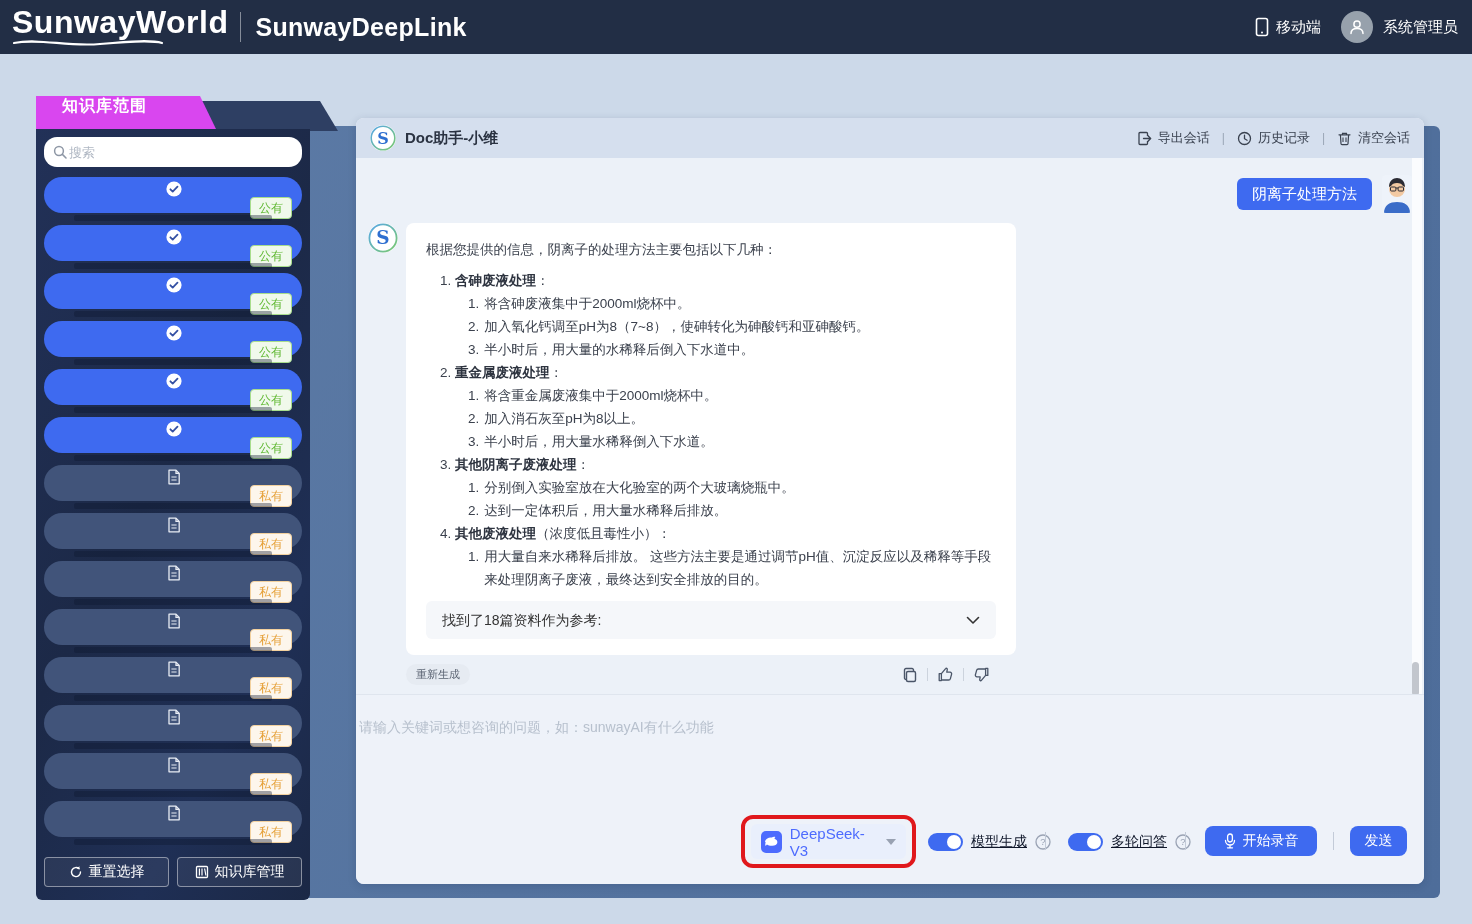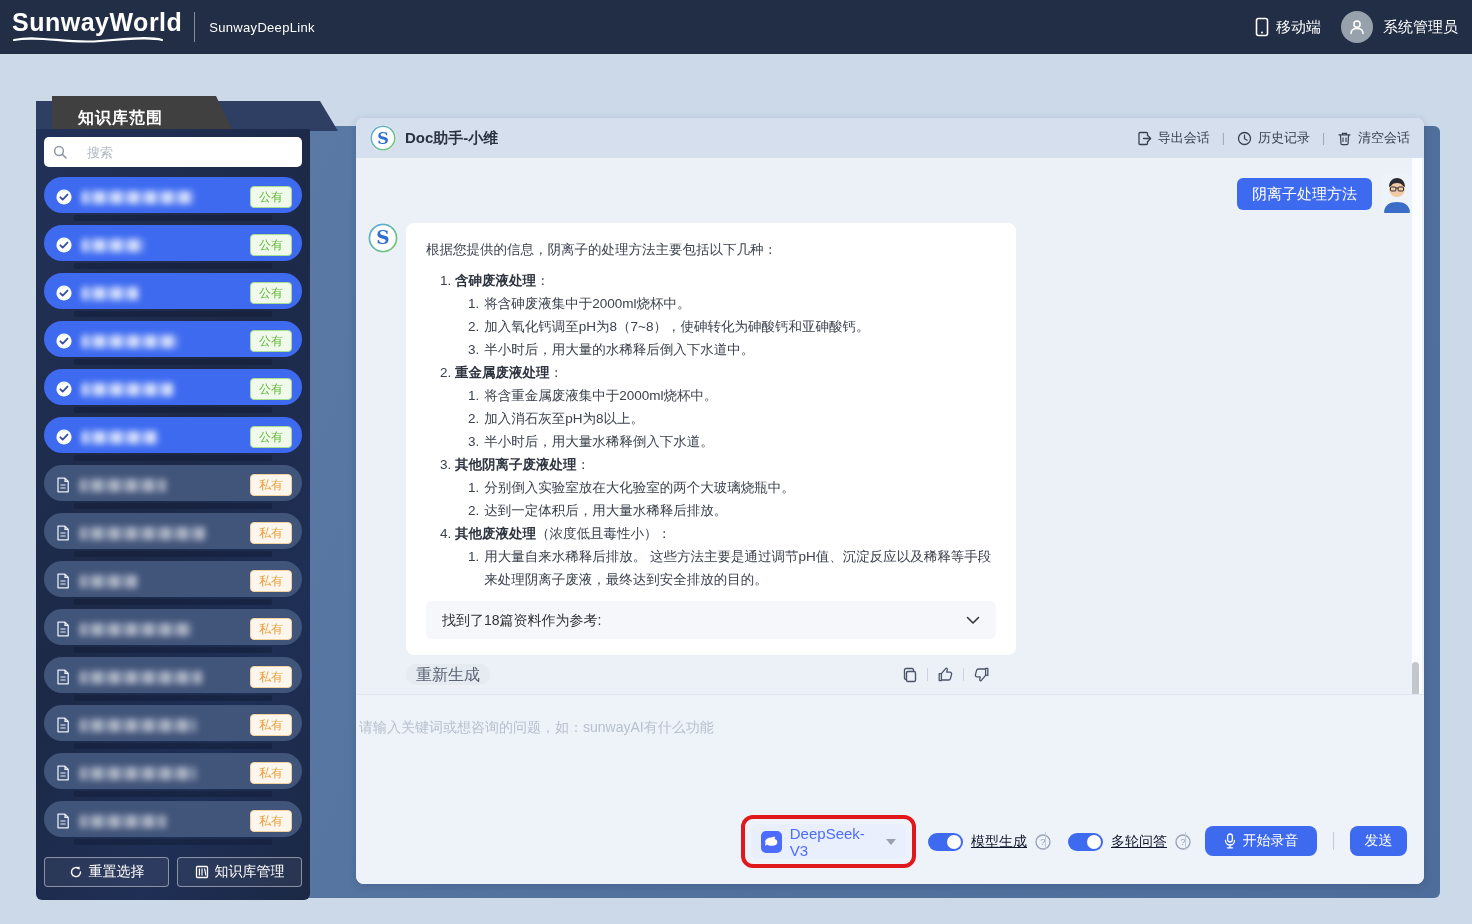--- a/index.html
+++ b/index.html
@@ -3,43 +3,43 @@
 <meta charset="utf-8">
 <style>
   * { margin:0; padding:0; box-sizing:border-box; }
   html,body { width:1472px; height:924px; }
   body { font-family:"Liberation Sans","DejaVu Sans",sans-serif; background:#ccd9e9; overflow:hidden; }
   #app { position:relative; width:1472px; height:924px; background:#ccd9e9; }
 
   
   .navbar { position:absolute; left:0; top:0; width:1472px; height:54px; background:#222e45; display:flex; align-items:center; color:#fff; }
   .logo-wrap { margin-left:12px; display:flex; flex-direction:column; line-height:1; }
-  .logo-text { font-size:25px; font-weight:bold; letter-spacing:.5px; }
+  .logo-text { font-size:32px; font-weight:bold; letter-spacing:.5px; }
   .logo-wave { margin-top:1px; }
   .nav-divider { width:1px; height:30px; background:rgba(255,255,255,.45); margin:0 14px 0 12px; }
-  .product-name { font-size:13px; font-weight:normal; letter-spacing:.3px; }
+  .product-name { font-size:25px; font-weight:bold; letter-spacing:.3px; }
   .nav-right { margin-left:auto; display:flex; align-items:center; margin-right:14px; gap:10px;justify-content:space-between; }
   .nav-mobile { display:flex; align-items:center; gap:7px; font-size:15px; cursor:pointer; }
   .nav-avatar { width:32px; height:32px; border-radius:50%; background:#97a1ac; display:flex; align-items:center; justify-content:center; margin-left:10px; }
   .nav-admin { font-size:15px; }
 
   
   .slate { position:absolute; left:36px; top:126px; width:1404px; height:772px; border-radius:0 6px 6px 6px;
     background:linear-gradient(112deg,#five) ; background:linear-gradient(112deg,#5e7ca7 0%,#54739f 45%,#4e6d9a 100%); }
 
   
   .kb-tab2 { position:absolute; left:36px; top:101px; width:302px; height:30px; background:#2e3f63; clip-path:polygon(0 0,calc(100% - 18px) 0,100% 100%,0 100%); }
-  .kb-tab { position:absolute; left:52px; top:96px; width:180px; height:33px; background:#404040; clip-path:polygon(0 0,calc(100% - 16px) 0,100% 100%,0 100%); display:flex; align-items:flex-end; }
+  .kb-tab { position:absolute; left:36px; top:96px; width:180px; height:33px; background:#d946ef; clip-path:polygon(0 0,calc(100% - 16px) 0,100% 100%,0 100%); display:flex; align-items:flex-start; }
   .kb-tab span { color:#fff; font-size:16px; font-weight:bold; margin-left:26px; letter-spacing:1px; }
   .sidebar { position:absolute; left:36px; top:129px; width:274px; height:771px; background:linear-gradient(118deg,#223158 0%,#1c2947 45%,#1f2f55 75%,#1b2845 100%); border-radius:0 0 6px 6px; }
-  .kb-search { position:absolute; left:8px; top:8px; width:258px; height:30px; background:#fff; border-radius:5px; display:flex; align-items:center; padding:0 9px; gap:20px; }
+  .kb-search { position:absolute; left:8px; top:8px; width:258px; height:30px; background:#fff; border-radius:13px; display:flex; align-items:center; padding:0 9px; gap:2px; }
   .kb-search input { border:none; outline:none; flex:1; font-size:13px; color:#333; background:transparent; }
   .kb-search input::placeholder { color:#aeb6c2; }
   .kb-list { position:absolute; left:8px; top:48px; width:258px; }
-  .kb-item { position:relative; height:36px; border-radius:18px; margin-bottom:12px; display:flex; align-items:center; padding:4px 10px 0 12px; cursor:pointer; }
+  .kb-item { position:relative; height:36px; border-radius:18px; margin-bottom:12px; display:flex; align-items:center; padding:4px 10px 0 12px; cursor:pointer;flex-direction:column; }
   .kb-item::after { content:""; position:absolute; left:30px; right:30px; bottom:-8px; height:6px; background:rgba(12,23,48,.38); border-radius:2px; }
   .kb-item.public { background:#3e6af0; }
   .kb-item.private { background:#41547a; }
   .kb-item .blur { height:13px; border-radius:2px; margin-left:10px;
     background:repeating-linear-gradient(90deg,rgba(255,255,255,.95) 0 5px,rgba(255,255,255,.35) 5px 11px,rgba(255,255,255,.75) 11px 17px);
     filter:blur(3px); opacity:.9; }
   .kb-item.private .blur { opacity:.65; }
   .badge { margin-left:auto; font-size:12px; line-height:18px; padding:1px 8px; border-radius:4px; white-space:nowrap; }
   .badge.public { color:#5fb832; background:#f0f9eb; border:1px solid #a8dd8c; }
   .badge.private { color:#e6a23c; background:#fdf6ec; border:1px solid #f3d19e; }
@@ -62,21 +62,21 @@
   .row-bot { display:flex; align-items:flex-start; gap:8px; margin-top:10px; }
   .bot-avatar { width:30px; height:30px; border-radius:50%; background:#fff; display:flex; align-items:center; justify-content:center; flex:0 0 auto; }
   .bot-bubble { width:610px; background:#fff; border-radius:8px; padding:15px 20px 16px 20px; color:#3b414d; font-size:13.5px; line-height:23px; }
   .answer-intro { margin-bottom:8px; }
   .sec { padding-left:14px; }
   .sec-title b { font-weight:bold; color:#2e3440; }
   .step { display:flex; padding-left:28px; }
   .step .n { flex:0 0 auto; margin-right:5px; }
   .ref-box { margin-top:10px; height:38px; background:#f5f7fa; border-radius:6px; display:flex; align-items:center; justify-content:space-between; padding:0 16px; font-size:14px; color:#333; cursor:pointer; }
   .msg-actions { display:flex; align-items:center; margin-top:9px; padding:0 4px 0 38px; }
-  .regen { background:#e6ebf2; color:#5a6372; font-size:16px; line-height:21px; padding:0 10px; border-radius:11px; cursor:pointer; }
+  .regen { background:#e6ebf2; color:#5a6372; font-size:11px; line-height:21px; padding:0 10px; border-radius:11px; cursor:pointer; }
   .icon-row { margin-left:auto; display:flex; align-items:center; gap:9px; margin-right:418px; }
   .icon-sep { width:1px; height:13px; background:#ccd3dd; }
   .iconbtn { cursor:pointer; display:flex; }
 
   .scroll-track { position:absolute; right:2px; top:40px; width:10px; height:536px; background:#fbfcfe; }
   .scroll-thumb { position:absolute; right:3px; top:504px; width:7px; height:34px; background:#c2c6cd; border-radius:4px; }
 
   .input-area { position:absolute; left:0; top:576px; width:100%; height:190px; background:#eef2f9; border-top:1px solid #dfe5ee; }
   .chat-input { position:absolute; left:0; top:8px; width:100%; height:60px; background:transparent; border:none; outline:none; resize:none; font-size:14px; color:#333; padding:8px 10px 0 3px; font-family:inherit;margin-top:8px; }
   .chat-input::placeholder { color:#b7c0cd; }

